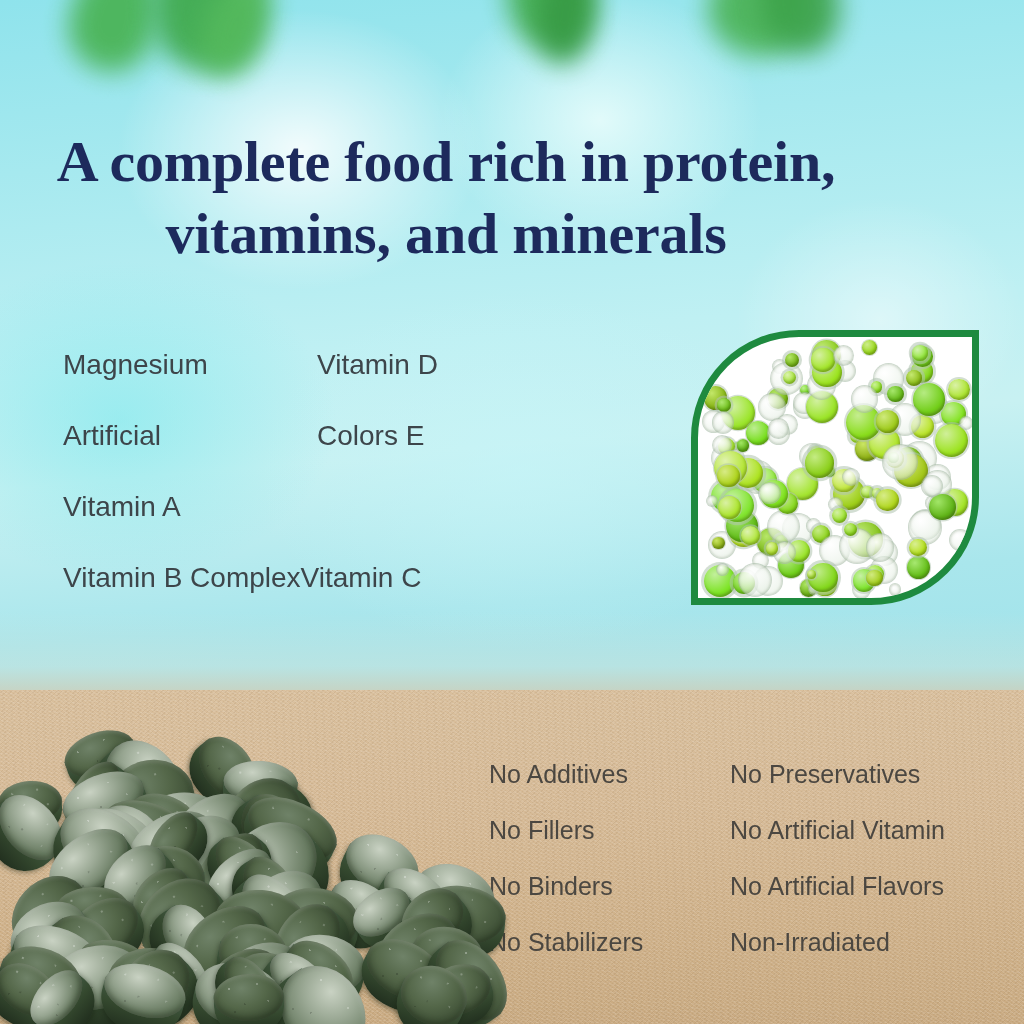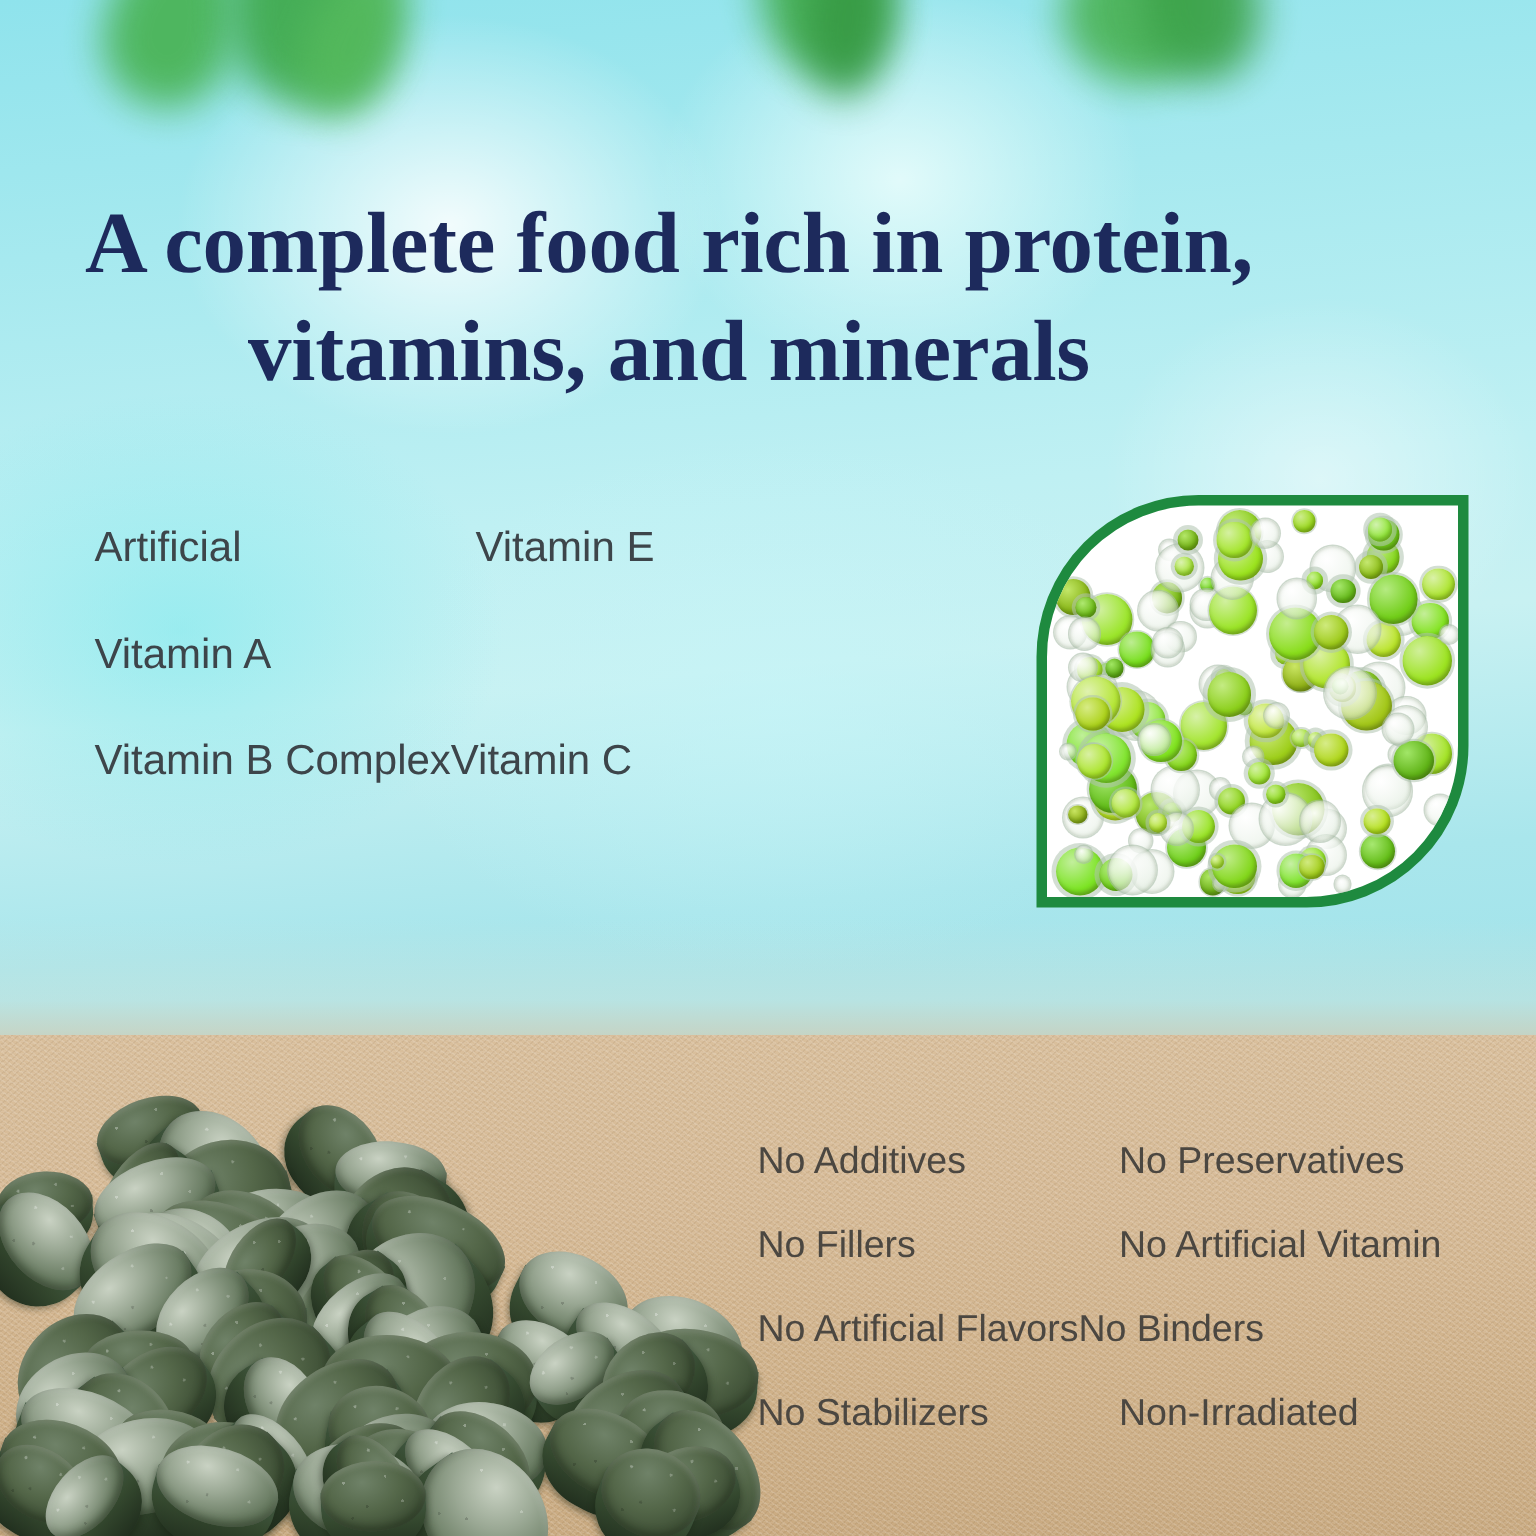--- a/index.html
+++ b/index.html
@@ -68,21 +68,21 @@
     border-radius:108px 0 108px 0;
     background:#ffffff;
     overflow:hidden;
     box-sizing:border-box;
   }
   .algae-stage{position:absolute;inset:0;}
   .cell{position:absolute;border-radius:50%;}
 
   
   .claims{position:absolute;left:489px;top:757px;width:520px;}
-  .claim-row{display:flex;height:56px;align-items:flex-start;margin-left:16px;}
+  .claim-row{display:flex;height:56px;align-items:flex-start;}
   .claim-cell{color:#4b4741;font-size:25px;line-height:34px;}
   .claim-cell.c1{width:241px;}
 
   
   .pile{position:absolute;left:-30px;top:700px;width:520px;height:324px;}
   .tab{position:absolute;}
   .tab .side{position:absolute;left:0;bottom:0;width:100%;border-radius:0 0 46% 46%/0 0 70% 70%;}
   .tab .top{position:absolute;left:0;top:0;width:100%;border-radius:50%;}
   .tab .spec{position:absolute;left:0;top:0;width:100%;height:100%;border-radius:50%;opacity:.55;
     background-image:
@@ -123,22 +123,26 @@
     <div class="sand-noise"></div>
   </div>
 
   <div class="headline">
     <div>A complete food rich in protein,</div>
     <div>vitamins, and minerals</div>
   </div>
 
   <div class="nutrients">
     <div class="nutrient-row">
+      <div class="nutrient-cell c1">Magnesium</div>
+      <div class="nutrient-cell c2">Vitamin D</div>
+    </div>
+    <div class="nutrient-row">
       <div class="nutrient-cell c1">Artificial</div>
-      <div class="nutrient-cell c2">Vitamin E</div>
+      <div class="nutrient-cell c2">Colors E</div>
     </div>
     <div class="nutrient-row">
       <div class="nutrient-cell c1">Vitamin A</div>
     </div>
     <div class="nutrient-row">
       <div class="nutrient-cell c2">Vitamin B Complex</div>
       <div class="nutrient-cell c1">Vitamin C</div>
     </div>
   </div>
 
@@ -290,22 +294,22 @@
   <div class="claims">
     <div class="claim-row">
       <div class="claim-cell c1">No Additives</div>
       <div class="claim-cell c2">No Preservatives</div>
     </div>
     <div class="claim-row">
       <div class="claim-cell c1">No Fillers</div>
       <div class="claim-cell c2">No Artificial Vitamin</div>
     </div>
     <div class="claim-row">
+      <div class="claim-cell c1">No Binders</div>
       <div class="claim-cell c2">No Artificial Flavors</div>
-      <div class="claim-cell c1">No Binders</div>
     </div>
     <div class="claim-row">
       <div class="claim-cell c1">No Stabilizers</div>
       <div class="claim-cell c2">Non-Irradiated</div>
     </div>
   </div>
 
   <div class="pile">
     <div class="pile-shadow"></div>
     <div id="pile-stage" style="position:absolute;inset:0;">

